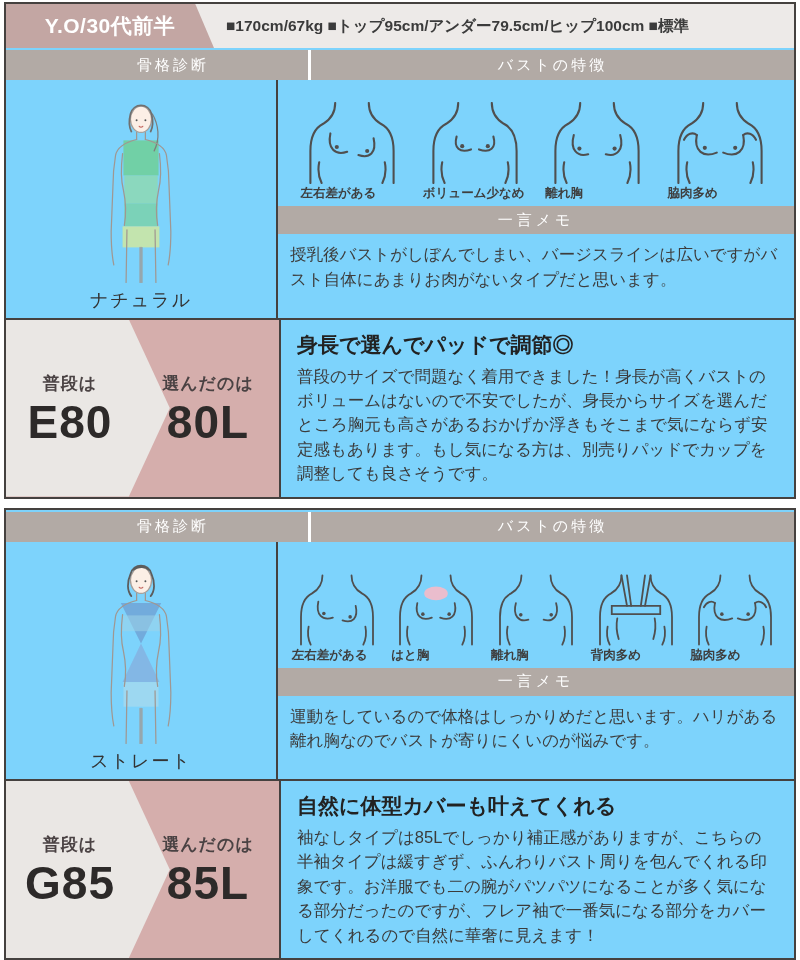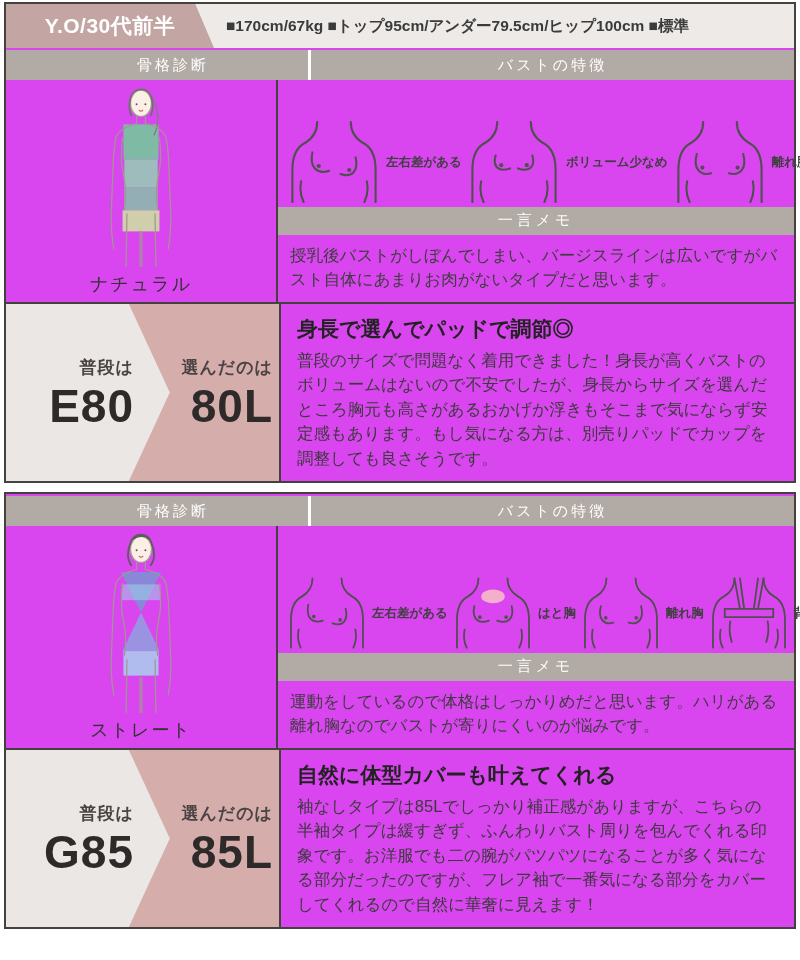--- a/index.html
+++ b/index.html
@@ -1,17 +1,17 @@
 <!DOCTYPE html>
 <html><head>
 <meta charset="utf-8">
 <style>
   html,body{margin:0;padding:0;background:#fff;}
   body{width:800px;font-family:"Liberation Sans",sans-serif;-webkit-font-smoothing:antialiased;color:#333;}
-  .section{margin:0 4px;border:2px solid #45413f;background:#d946ef;}
+  .section{margin:0 4px;border:2px solid #45413f;background:#7dd3fc;}
   .section.first{margin-top:2px;}
   .section.second{margin-top:9px;}
 
   
   .hdr{display:flex;align-items:stretch;background:#edeae8;height:44px;}
   .badge{width:208px;background:#c3a6a3;color:#fff;display:flex;align-items:center;justify-content:center;
          font-weight:bold;font-size:21px;letter-spacing:.5px;
          clip-path:polygon(0 0,91% 0,100% 100%,0 100%);flex:none;}
   .stats{flex:1;display:flex;align-items:center;font-weight:bold;font-size:15.5px;color:#3b3b3b;padding-left:12px;white-space:nowrap;}
 
@@ -22,32 +22,32 @@
   .colhead.left{width:270px;flex:none;margin-right:3px;padding-left:32px;}
   .colhead.right{flex:1;}
 
   
   .content{display:flex;}
   .anat{width:270px;flex:none;border-right:2px solid #45413f;display:flex;flex-direction:column;
         align-items:center;justify-content:flex-end;padding:4px 0 6px;}
   .anat-label{font-size:18px;letter-spacing:2px;color:#333;margin-top:2px;}
   .rightcol{flex:1;display:flex;flex-direction:column;min-width:0;}
   .features{flex:1;display:flex;justify-content:space-evenly;align-items:flex-end;padding:6px 4px 4px;min-height:116px;}
-  .feature{display:flex;flex-direction:row;align-items:center;}
+  .feature{display:flex;flex-direction:column;align-items:flex-start;}
   .f-label{font-size:12.5px;font-weight:bold;color:#3f3f3f;margin-top:1px;white-space:nowrap;}
   .memohdr{height:28px;background:#b2aaa5;color:#fff;display:flex;align-items:center;justify-content:center;
            font-size:15px;letter-spacing:4px;}
-  .memotext{padding:8px 12px 10px;font-size:16.5px;line-height:1.5;color:#3d3d3d;}
+  .memotext{padding:8px 12px 26px;font-size:16.5px;line-height:1.5;color:#3d3d3d;}
 
   
   .bottom{display:flex;border-top:2px solid #45413f;}
   .sizecell{width:273px;flex:none;position:relative;background:#d5aeac;border-right:2px solid #45413f;}
   .sizearrow{position:absolute;inset:0;background:#eae7e4;
              clip-path:polygon(0 0,45% 0,60% 50%,45% 100%,0 100%);}
-  .sizegroup{position:absolute;top:0;height:100%;display:flex;flex-direction:column;align-items:flex-end;justify-content:center;gap:4px;}
+  .sizegroup{position:absolute;top:0;height:100%;display:flex;flex-direction:column;align-items:center;justify-content:center;gap:4px;}
   .sizegroup.usual{left:0;width:128px;}
   .sizegroup.chosen{right:6px;width:130px;}
   .size-label{font-size:17px;font-weight:bold;color:#4a4243;letter-spacing:1px;}
   .size-value{font-size:46px;font-weight:bold;color:#2d2a29;letter-spacing:1px;line-height:1;}
   .reviewcell{flex:1;padding:9px 16px 11px;min-width:0;}
   .rtitle{font-size:21px;font-weight:bold;color:#222;margin:2px 0 5px;}
   .rbody{font-size:16.5px;line-height:1.48;color:#3b3b3b;}
 </style>
 </head>
 <body>

